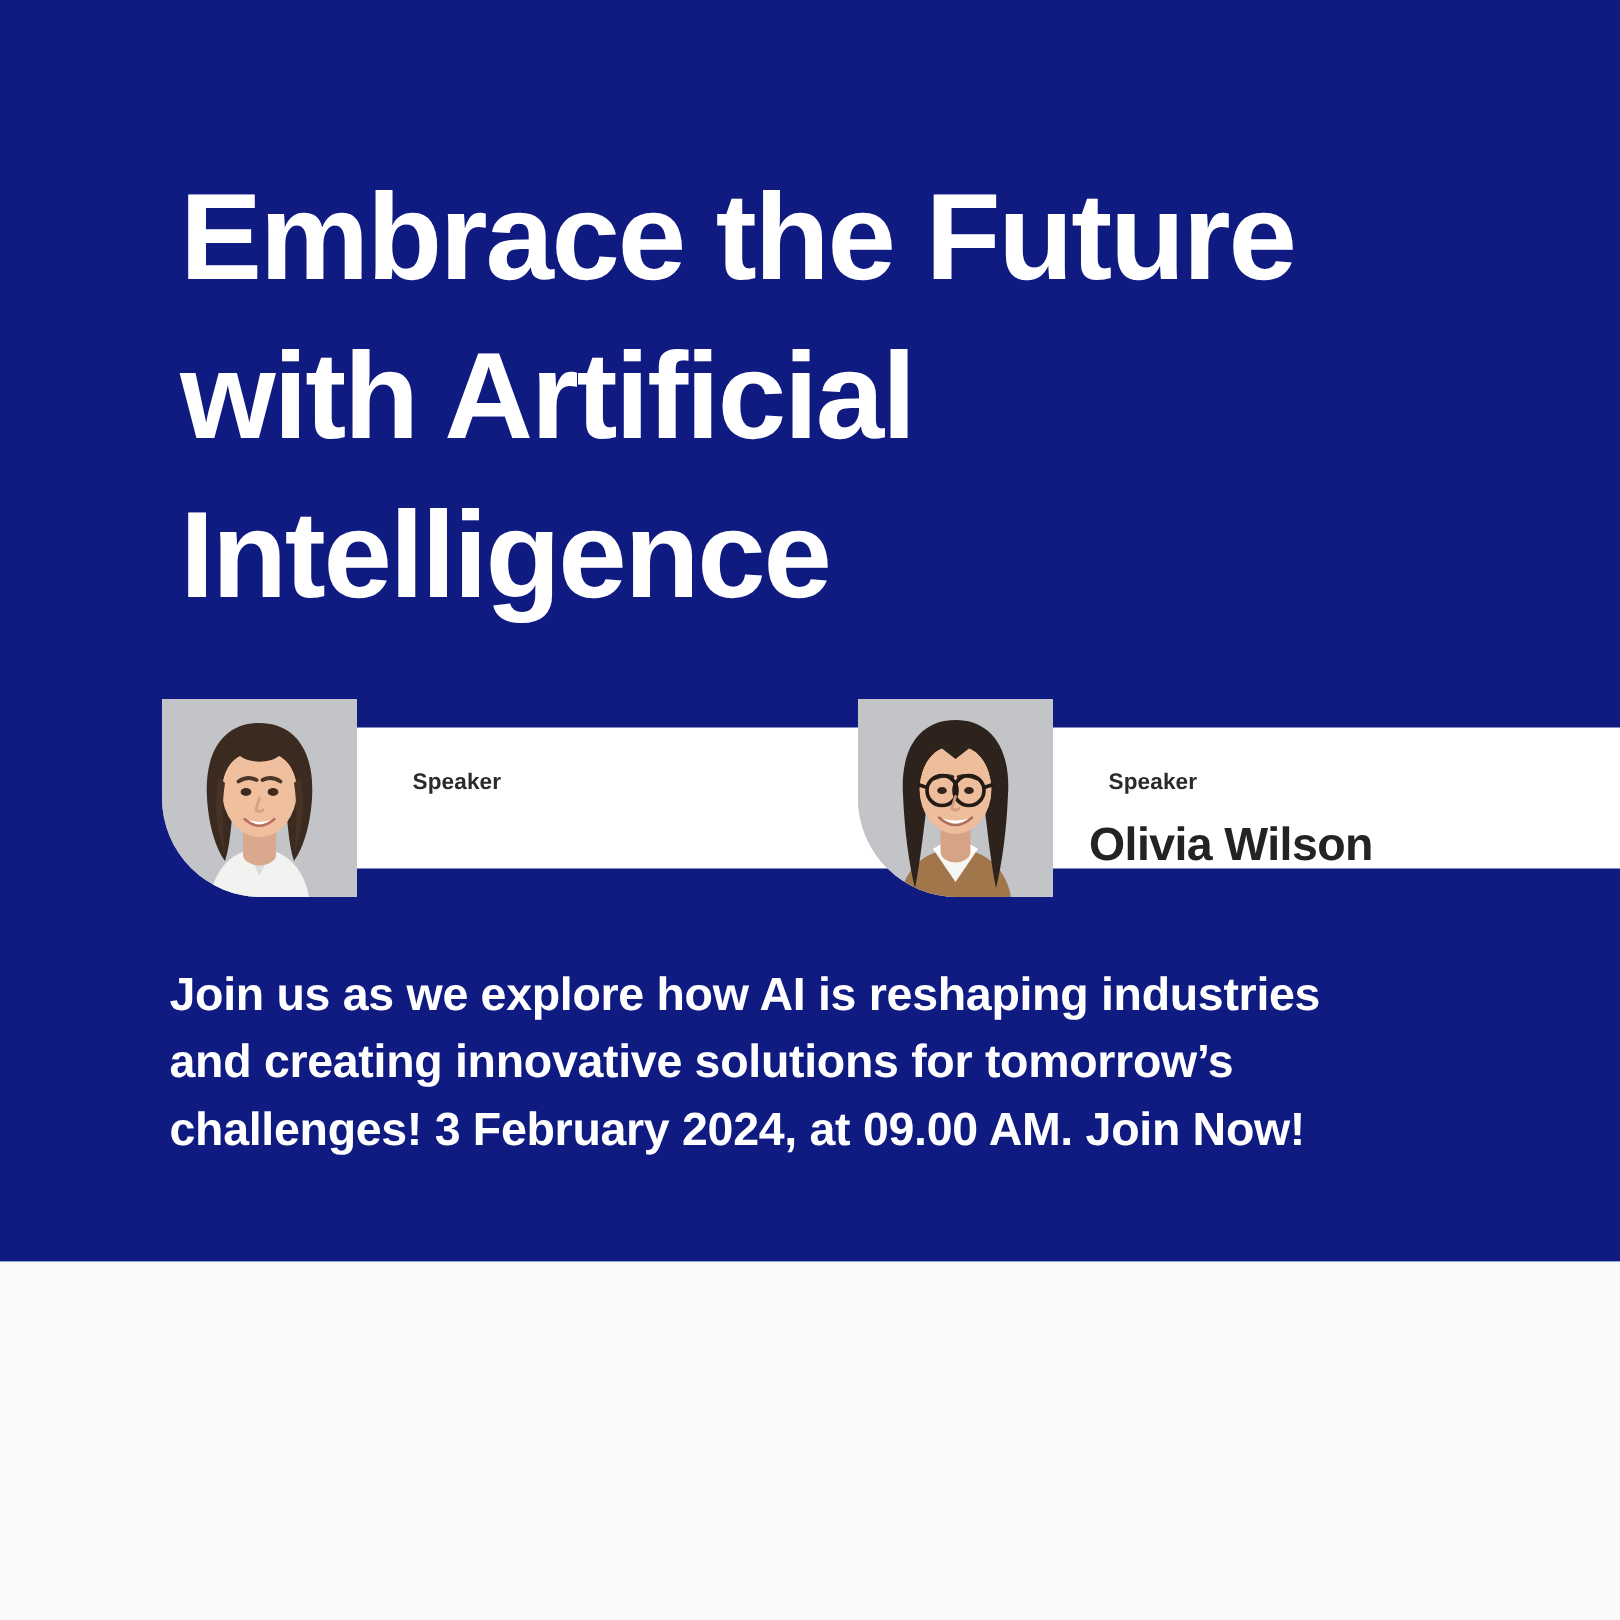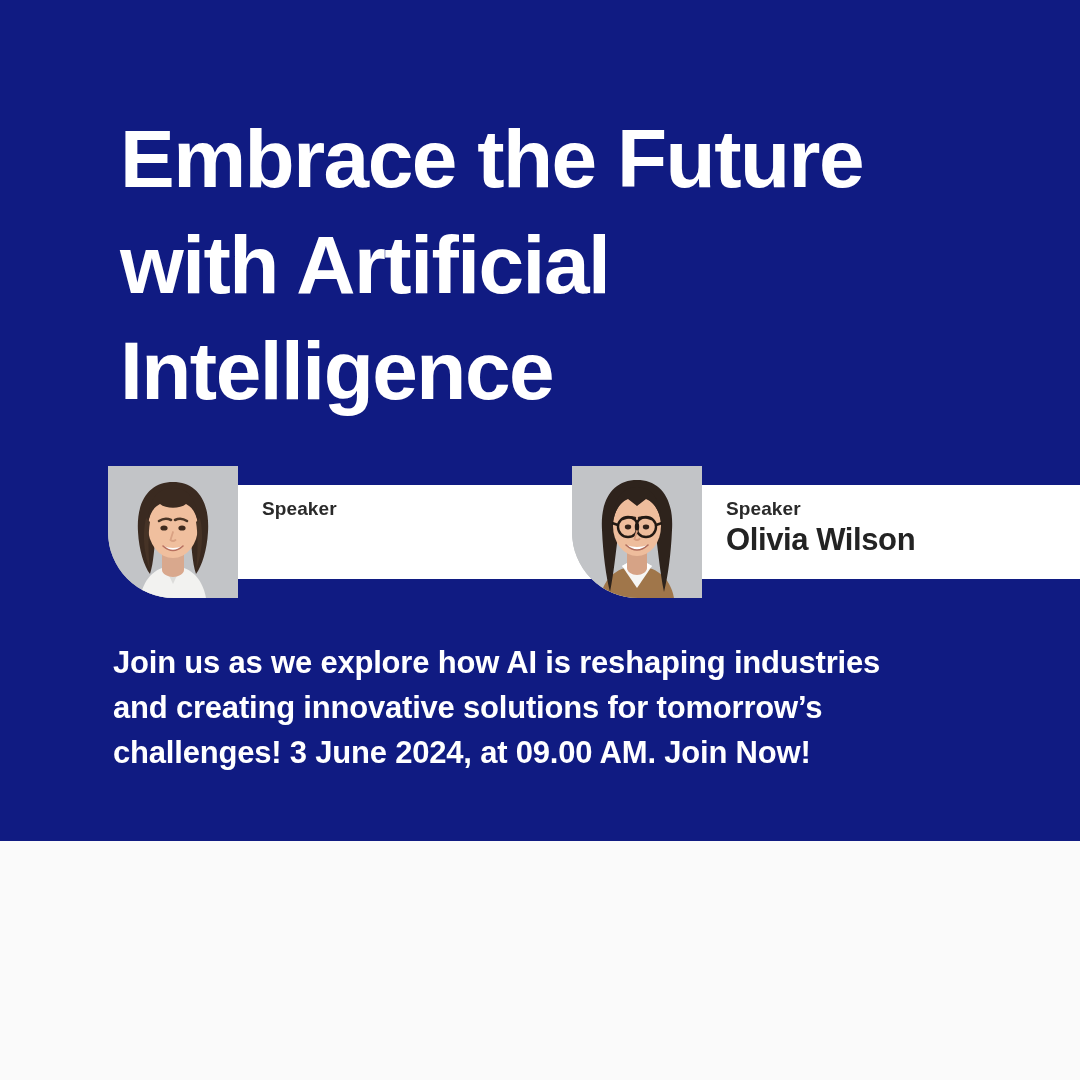--- a/index.html
+++ b/index.html
@@ -86,22 +86,22 @@
     height: 94px;
     background: #ffffff;
     box-sizing: border-box;
     padding: 14px 0 0 34px;
     z-index: 1;
   }
   .speaker-card.one .speaker-info { width: 390px; }
   .speaker-card.two .speaker-info { width: 402px; }
 
   .speaker-role {
-    margin: 0;
-    font-size: 19px;
+    margin: 13px;
+    font-size: 15px;
     font-weight: bold;
     line-height: 20px;
     color: #2a2a2a;
     letter-spacing: 0.1px;
   }
   .speaker-name {
     margin: 3px 0 0 0;
     font-size: 31px;
     font-weight: bold;
     line-height: 36px;
@@ -226,21 +226,21 @@
             <path d="M54 79 q11 10 22 0 q-11 4 -22 0 Z" fill="#ffffff"></path>
             <path d="M54 79 q11 10 22 0" stroke="#b06d5c" stroke-width="1.6" fill="none" stroke-linecap="round"></path>
           </svg>
         </div>
       </div>
 
     </div>
 
     <p class="body-copy">Join us as we explore how AI is reshaping industries
 and creating innovative solutions for tomorrow’s
-challenges! 3 June 2024, at 09.00 AM. Join Now!</p>
+challenges! 3 February 2024, at 09.00 AM. Join Now!</p>
 
   </div>
 
   <div class="footer">
 
     
 
     
 
     

